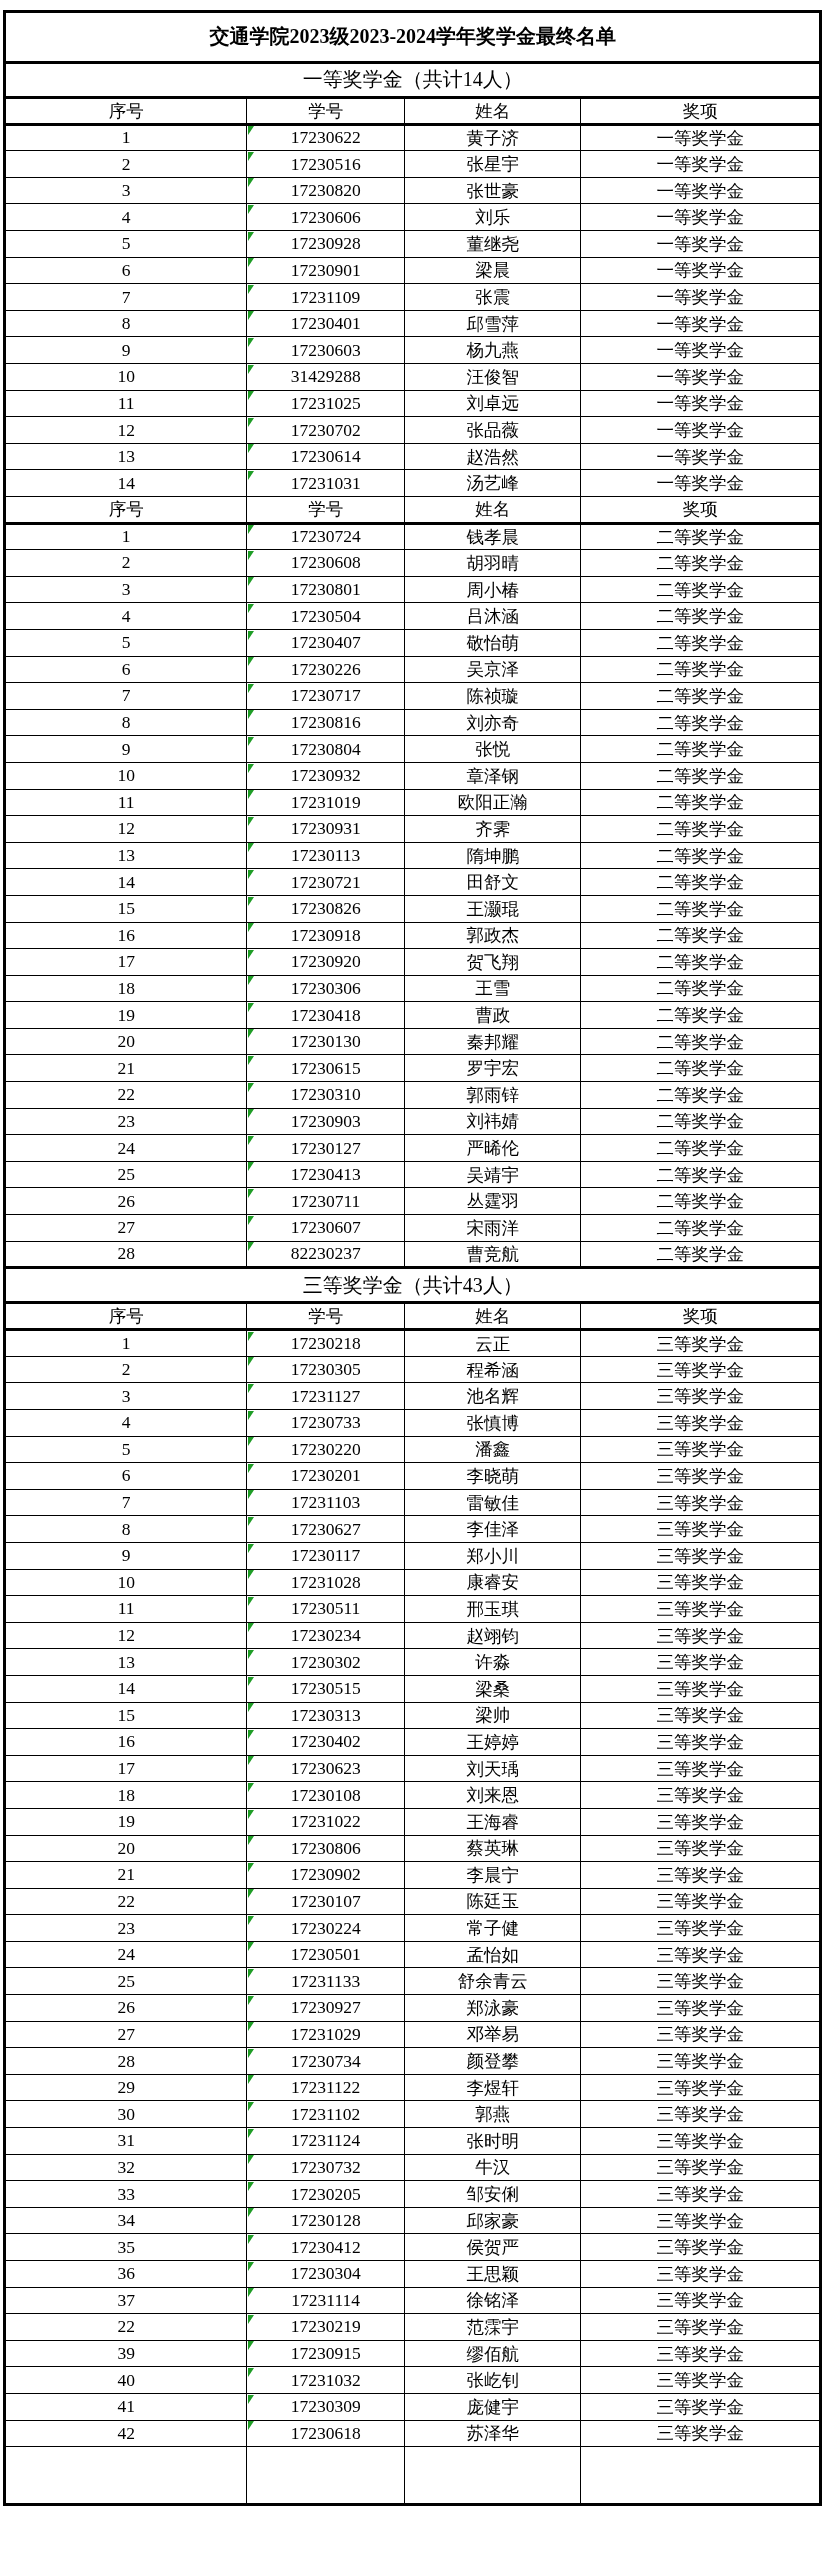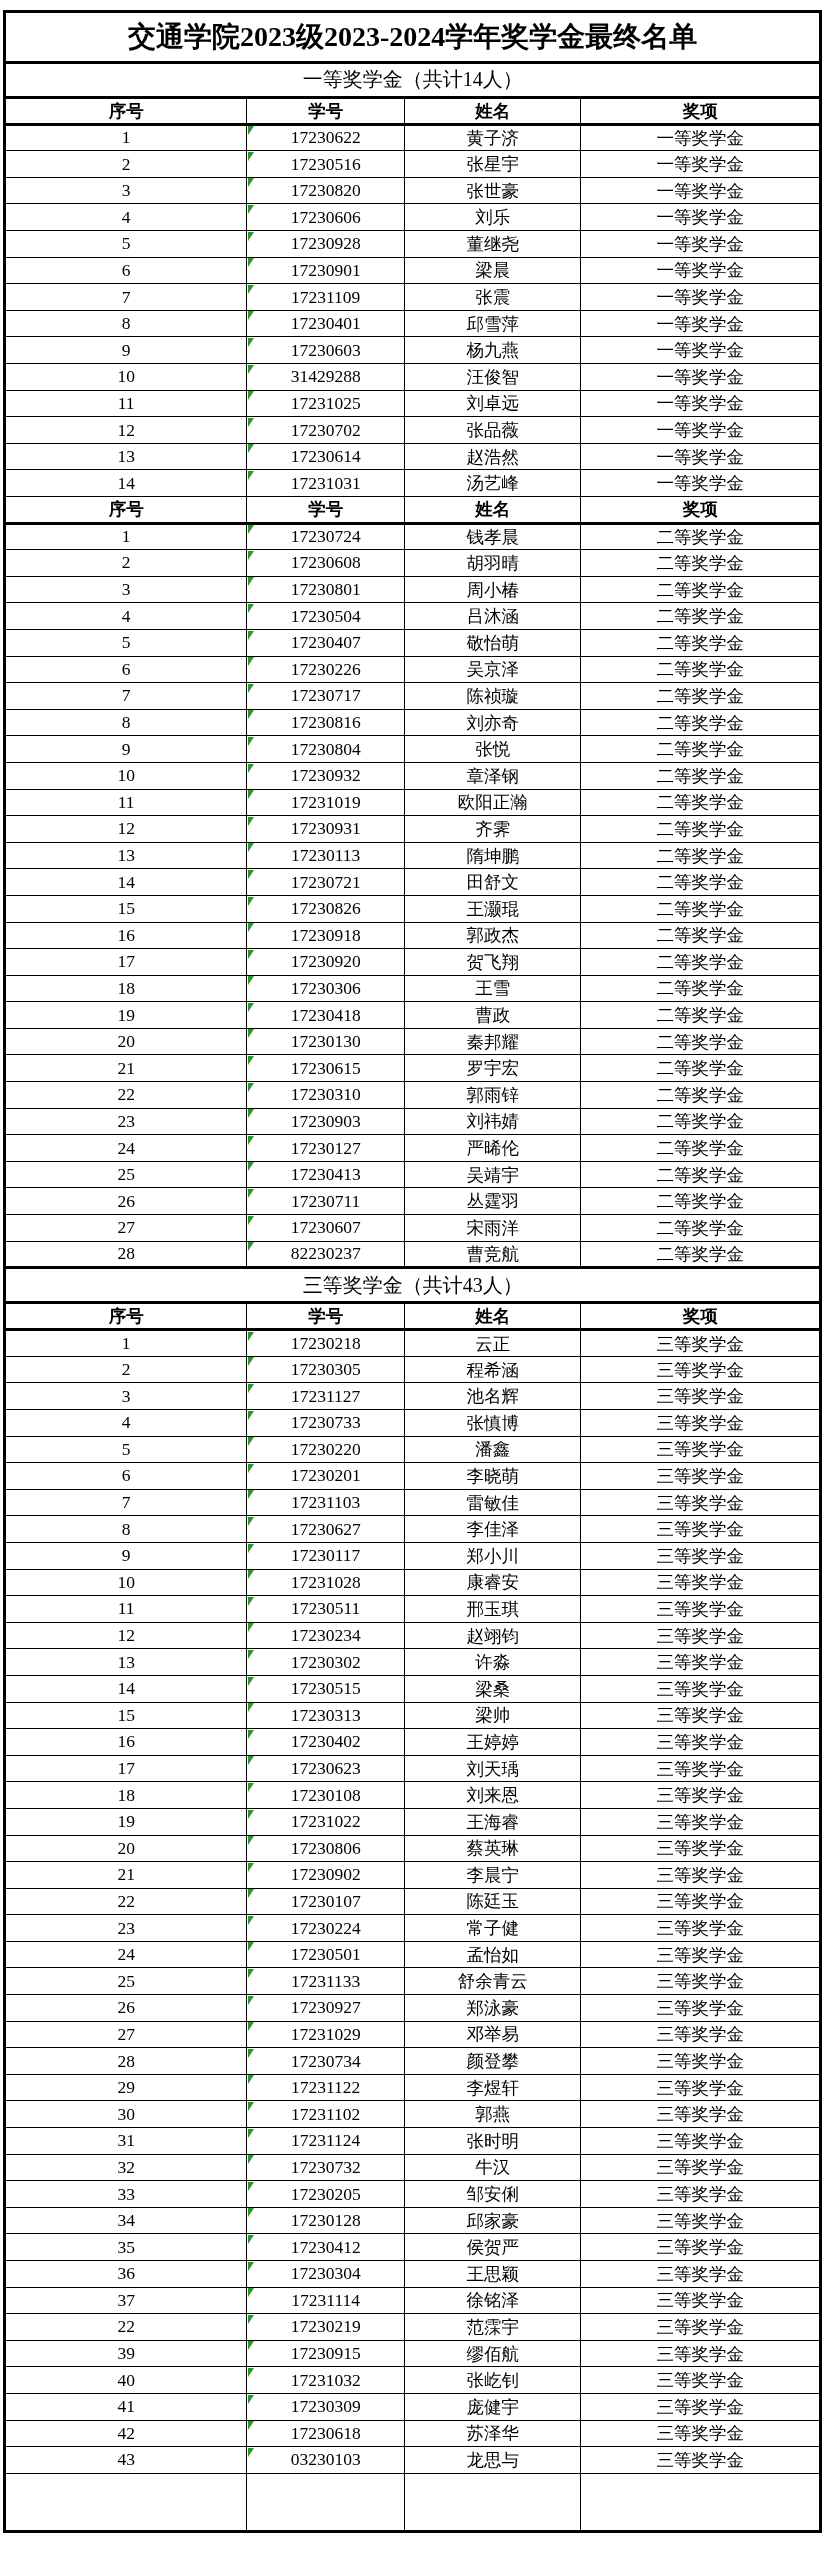--- a/index.html
+++ b/index.html
@@ -10,23 +10,23 @@
     position: absolute; left: 3.2px; top: 9.7px; width: 816px;
     border-collapse: collapse; table-layout: fixed;
     border: 3.9px solid #000;
   }
   th, td {
     border-left: 1.3px solid #000; border-right: 1.3px solid #000;
     border-top: 1.9px solid #000; border-bottom: 1.9px solid #000;
     text-align: center; vertical-align: middle; padding: 0;
     overflow: hidden; white-space: nowrap;
   }
-  .title-row th { height: 51px; font-size: 28px; font-weight: bold; border-bottom: 2.6px solid #000; }
+  .title-row th { height: 51px; font-size: 20px; font-weight: bold; border-bottom: 2.6px solid #000; }
   .section-row th { height: 35px; font-size: 20px; font-weight: normal; border-top: 3.2px solid #000; border-bottom: 3.2px solid #000; }
-  .colhead-row th { height: 26.6px; font-size: 17.5px; font-weight: bold; border-bottom: 3.2px solid #000; }
+  .colhead-row th { height: 26.6px; font-size: 17.5px; font-weight: normal; border-bottom: 3.2px solid #000; }
   .data-row td { height: 26.6px; font-size: 17.5px; }
   .id-cell { position: relative; }
   .flag-icon {
     position: absolute; left: 0.6px; top: 0.6px; width: 0; height: 0;
     border-top: 9.7px solid var(--flag-green, #1f9d26);
     border-right: 6.5px solid transparent;
   }
   .empty-row td { height: 58px; border-bottom: none; }
 </style>
 </head>
@@ -567,26 +567,20 @@
           <td class="id-cell"><span class="flag-icon"></span><span>17230309</span></td>
           <td>庞健宇</td>
           <td>三等奖学金</td>
         </tr>
         <tr class="data-row">
           <td>42</td>
           <td class="id-cell"><span class="flag-icon"></span><span>17230618</span></td>
           <td>苏泽华</td>
           <td>三等奖学金</td>
         </tr>
-        <tr class="data-row">
-          <td>43</td>
-          <td class="id-cell"><span class="flag-icon"></span><span>03230103</span></td>
-          <td>龙思与</td>
-          <td>三等奖学金</td>
-        </tr>
         <tr class="empty-row">
           <td></td>
           <td></td>
           <td></td>
           <td></td>
         </tr>
       </tbody>
   </table>
 </div>
 

